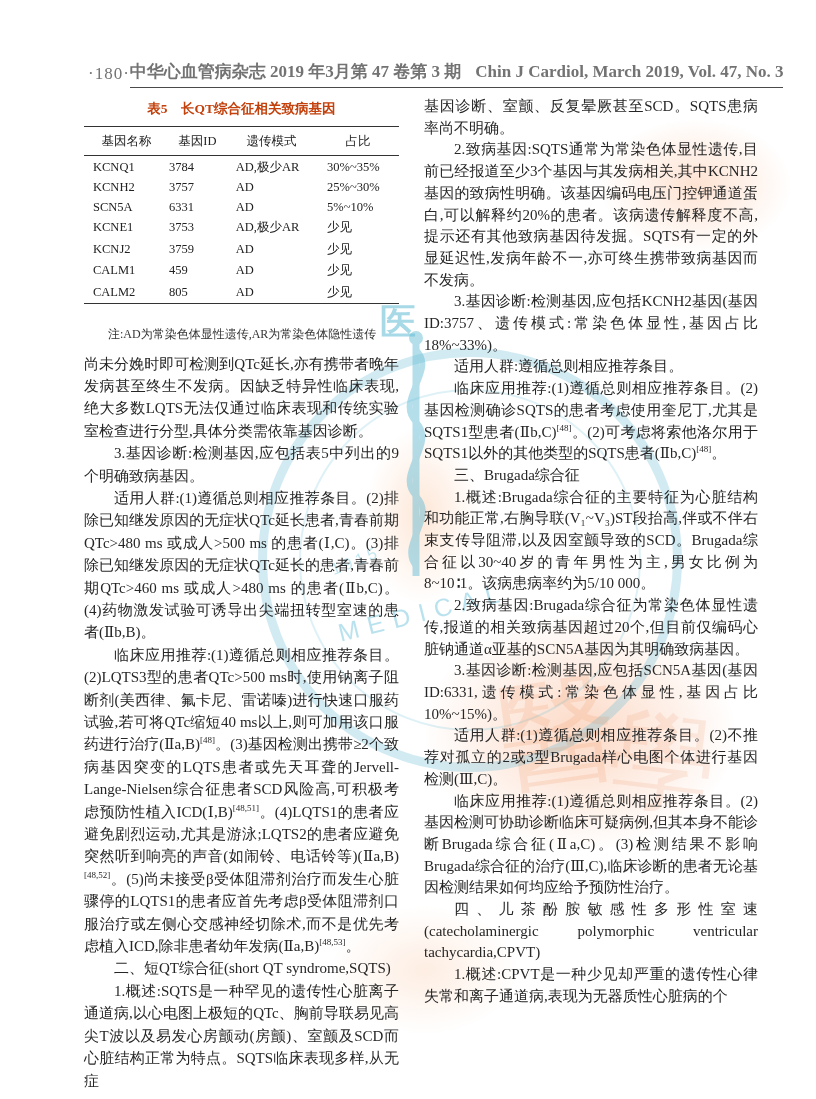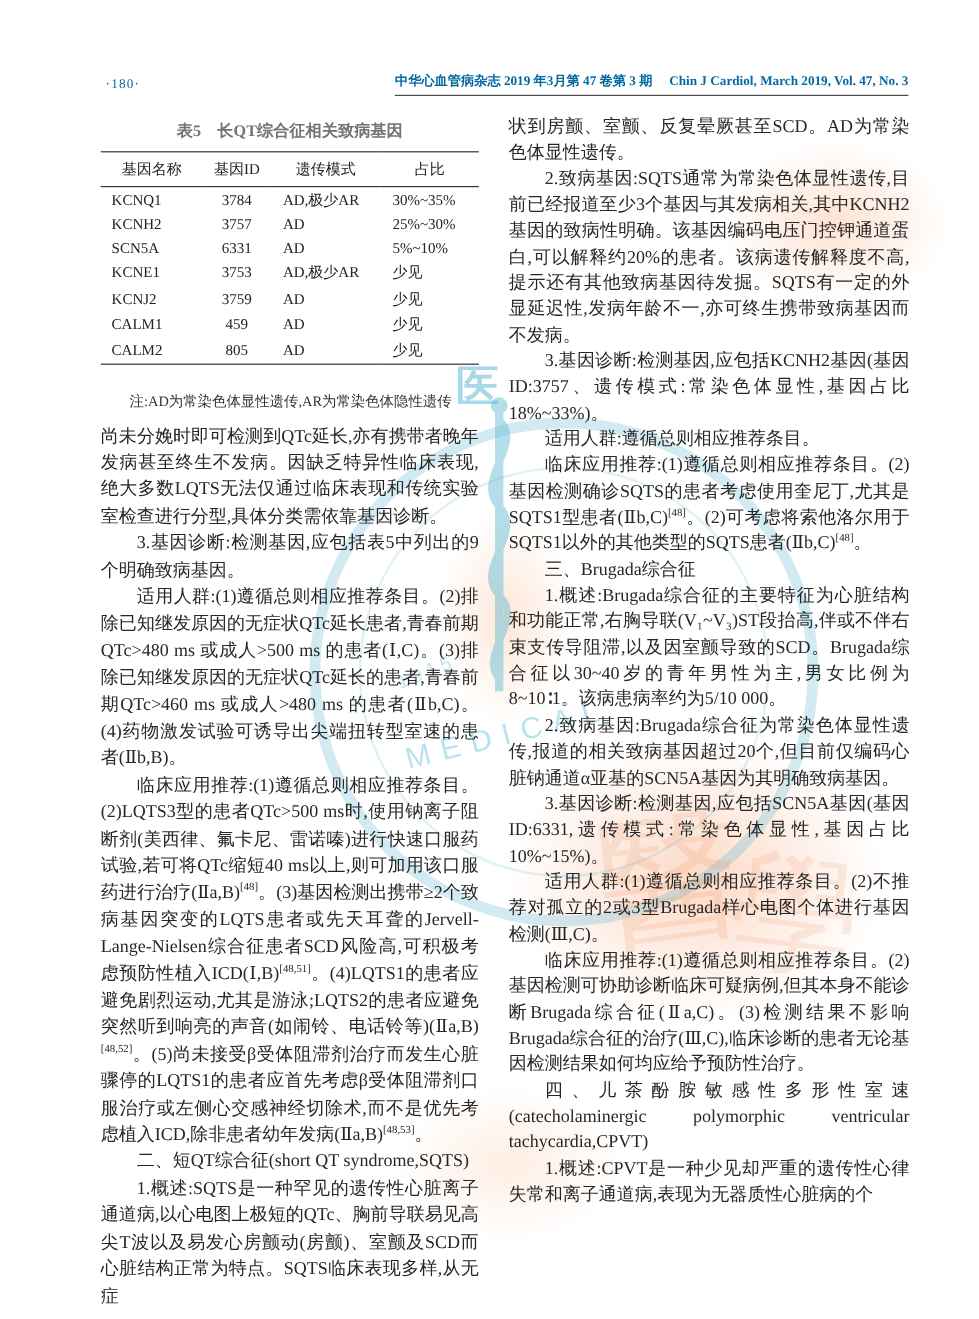--- a/index.html
+++ b/index.html
@@ -9,45 +9,45 @@
     width:816px; height:1099px;
     overflow:hidden;
     font-family:"Liberation Serif","DejaVu Serif",serif;
     color:#262626;
   }
 
   
   .header {
     position:absolute; top:60px; left:88px; right:59px;
     display:flex; justify-content:space-between; align-items:flex-end;
-    font-size:11px; color:#0369a1; z-index:2;
+    font-size:17px; color:#737373; z-index:2;
   }
   .page-num { padding-bottom:4px; letter-spacing:1px; }
   .journal-cite { border-bottom:1px solid #4a4a4a; padding-bottom:4px; white-space:nowrap;font-weight:bold; }
   .journal-cite .en { margin-left:14px; }
 
   
   .column { position:absolute; top:96px; z-index:1; text-align:justify; font-size:15px; }
   .col-left  { left:84px;  width:315px; line-height:22.4px; }
   .col-right { left:424px; width:334px; line-height:21.7px; }
   .para { text-align:justify; }
   .para.indent { text-indent:2em; }
   sup { font-size:9px; vertical-align:super; line-height:0;margin-top:22px; }
 
   
   .table-block { margin-bottom:10px; line-height:normal; text-align:left; }
-  .table-title { text-align:center; font-weight:bold; font-size:13.5px; margin:4px 0 8px 0; color:#737373; }
+  .table-title { text-align:center; font-weight:bold; font-size:13.5px; margin:4px 0 8px 0; color:#c2410c; }
   table.gene-table {
     width:100%; border-collapse:collapse;
     border-top:1.6px solid #333; border-bottom:1.6px solid #333;
   }
   .gene-table th { border-bottom:1px solid #333; font-weight:normal; padding:6px 0 5px 0; font-size:12.5px; text-align:center; color:#222; }
   .gene-table td { padding:2.5px 0 2px 0; font-size:12.5px; color:#222; }
   .gene-table td.c0 { text-align:left; padding-left:9px; }
-  .gene-table td.c1 { text-align:center; }
+  .gene-table td.c1 { }
   .gene-table td.c2 { text-align:left; padding-left:10px; }
   .gene-table td.c3 { text-align:left; padding-left:10px; }
   .table-note { font-size:12px; margin-top:22px; color:#333; padding-left:2em; text-align:left; }
 
   
   .watermark { position:absolute; inset:0; z-index:0; pointer-events:none; }
   .wm-ring  { position:absolute; left:258px; top:348px; width:424px; height:424px;
               border:9px solid rgba(105,190,215,0.30); border-radius:50%; }
   .wm-ring2 { position:absolute; left:299px; top:389px; width:342px; height:342px;
               border:2px solid rgba(105,190,215,0.22); border-radius:50%; }
@@ -173,21 +173,21 @@
       <p class="para indent">3.基因诊断:检测基因,应包括表5中列出的9个明确致病基因。</p>
       <p class="para indent">适用人群:(1)遵循总则相应推荐条目。(2)排除已知继发原因的无症状QTc延长患者,青春前期QTc&gt;480 ms 或成人&gt;500 ms 的患者(Ⅰ,C)。(3)排除已知继发原因的无症状QTc延长的患者,青春前期QTc&gt;460 ms 或成人&gt;480 ms 的患者(Ⅱb,C)。(4)药物激发试验可诱导出尖端扭转型室速的患者(Ⅱb,B)。</p>
       <p class="para indent">临床应用推荐:(1)遵循总则相应推荐条目。(2)LQTS3型的患者QTc&gt;500 ms时,使用钠离子阻断剂(美西律、氟卡尼、雷诺嗪)进行快速口服药试验,若可将QTc缩短40 ms以上,则可加用该口服药进行治疗(Ⅱa,B)<sup>[48]</sup>。(3)基因检测出携带≥2个致病基因突变的LQTS患者或先天耳聋的Jervell-Lange-Nielsen综合征患者SCD风险高,可积极考虑预防性植入ICD(Ⅰ,B)<sup>[48,51]</sup>。(4)LQTS1的患者应避免剧烈运动,尤其是游泳;LQTS2的患者应避免突然听到响亮的声音(如闹铃、电话铃等)(Ⅱa,B)<sup>[48,52]</sup>。(5)尚未接受β受体阻滞剂治疗而发生心脏骤停的LQTS1的患者应首先考虑β受体阻滞剂口服治疗或左侧心交感神经切除术,而不是优先考虑植入ICD,除非患者幼年发病(Ⅱa,B)<sup>[48,53]</sup>。</p>
       <p class="para indent">二、短QT综合征(short QT syndrome,SQTS)</p>
       <p class="para indent">1.概述:SQTS是一种罕见的遗传性心脏离子通道病,以心电图上极短的QTc、胸前导联易见高尖T波以及易发心房颤动(房颤)、室颤及SCD而心脏结构正常为特点。SQTS临床表现多样,从无症</p>
     </div>
 </div>
 
 <div class="column col-right">
   <div>
-      <p class="para">状到房颤、室颤、反复晕厥甚至SCD。AD为常染色体显性遗传。</p>
+      <p class="para">基因诊断、室颤、反复晕厥甚至SCD。SQTS患病率尚不明确。</p>
       <p class="para indent">2.致病基因:SQTS通常为常染色体显性遗传,目前已经报道至少3个基因与其发病相关,其中KCNH2基因的致病性明确。该基因编码电压门控钾通道蛋白,可以解释约20%的患者。该病遗传解释度不高,提示还有其他致病基因待发掘。SQTS有一定的外显延迟性,发病年龄不一,亦可终生携带致病基因而不发病。</p>
       <p class="para indent">3.基因诊断:检测基因,应包括KCNH2基因(基因ID:3757、遗传模式:常染色体显性,基因占比18%~33%)。</p>
       <p class="para indent">适用人群:遵循总则相应推荐条目。</p>
       <p class="para indent">临床应用推荐:(1)遵循总则相应推荐条目。(2)基因检测确诊SQTS的患者考虑使用奎尼丁,尤其是SQTS1型患者(Ⅱb,C)<sup>[48]</sup>。(2)可考虑将索他洛尔用于SQTS1以外的其他类型的SQTS患者(Ⅱb,C)<sup>[48]</sup>。</p>
       <p class="para indent">三、Brugada综合征</p>
       <p class="para indent">1.概述:Brugada综合征的主要特征为心脏结构和功能正常,右胸导联(V₁~V₃)ST段抬高,伴或不伴右束支传导阻滞,以及因室颤导致的SCD。Brugada综合征以30~40岁的青年男性为主,男女比例为8~10∶1。该病患病率约为5/10 000。</p>
       <p class="para indent">2.致病基因:Brugada综合征为常染色体显性遗传,报道的相关致病基因超过20个,但目前仅编码心脏钠通道α亚基的SCN5A基因为其明确致病基因。</p>
       <p class="para indent">3.基因诊断:检测基因,应包括SCN5A基因(基因ID:6331,遗传模式:常染色体显性,基因占比10%~15%)。</p>
       <p class="para indent">适用人群:(1)遵循总则相应推荐条目。(2)不推荐对孤立的2或3型Brugada样心电图个体进行基因检测(Ⅲ,C)。</p>
       <p class="para indent">临床应用推荐:(1)遵循总则相应推荐条目。(2)基因检测可协助诊断临床可疑病例,但其本身不能诊断Brugada综合征(Ⅱa,C)。(3)检测结果不影响Brugada综合征的治疗(Ⅲ,C),临床诊断的患者无论基因检测结果如何均应给予预防性治疗。</p>

